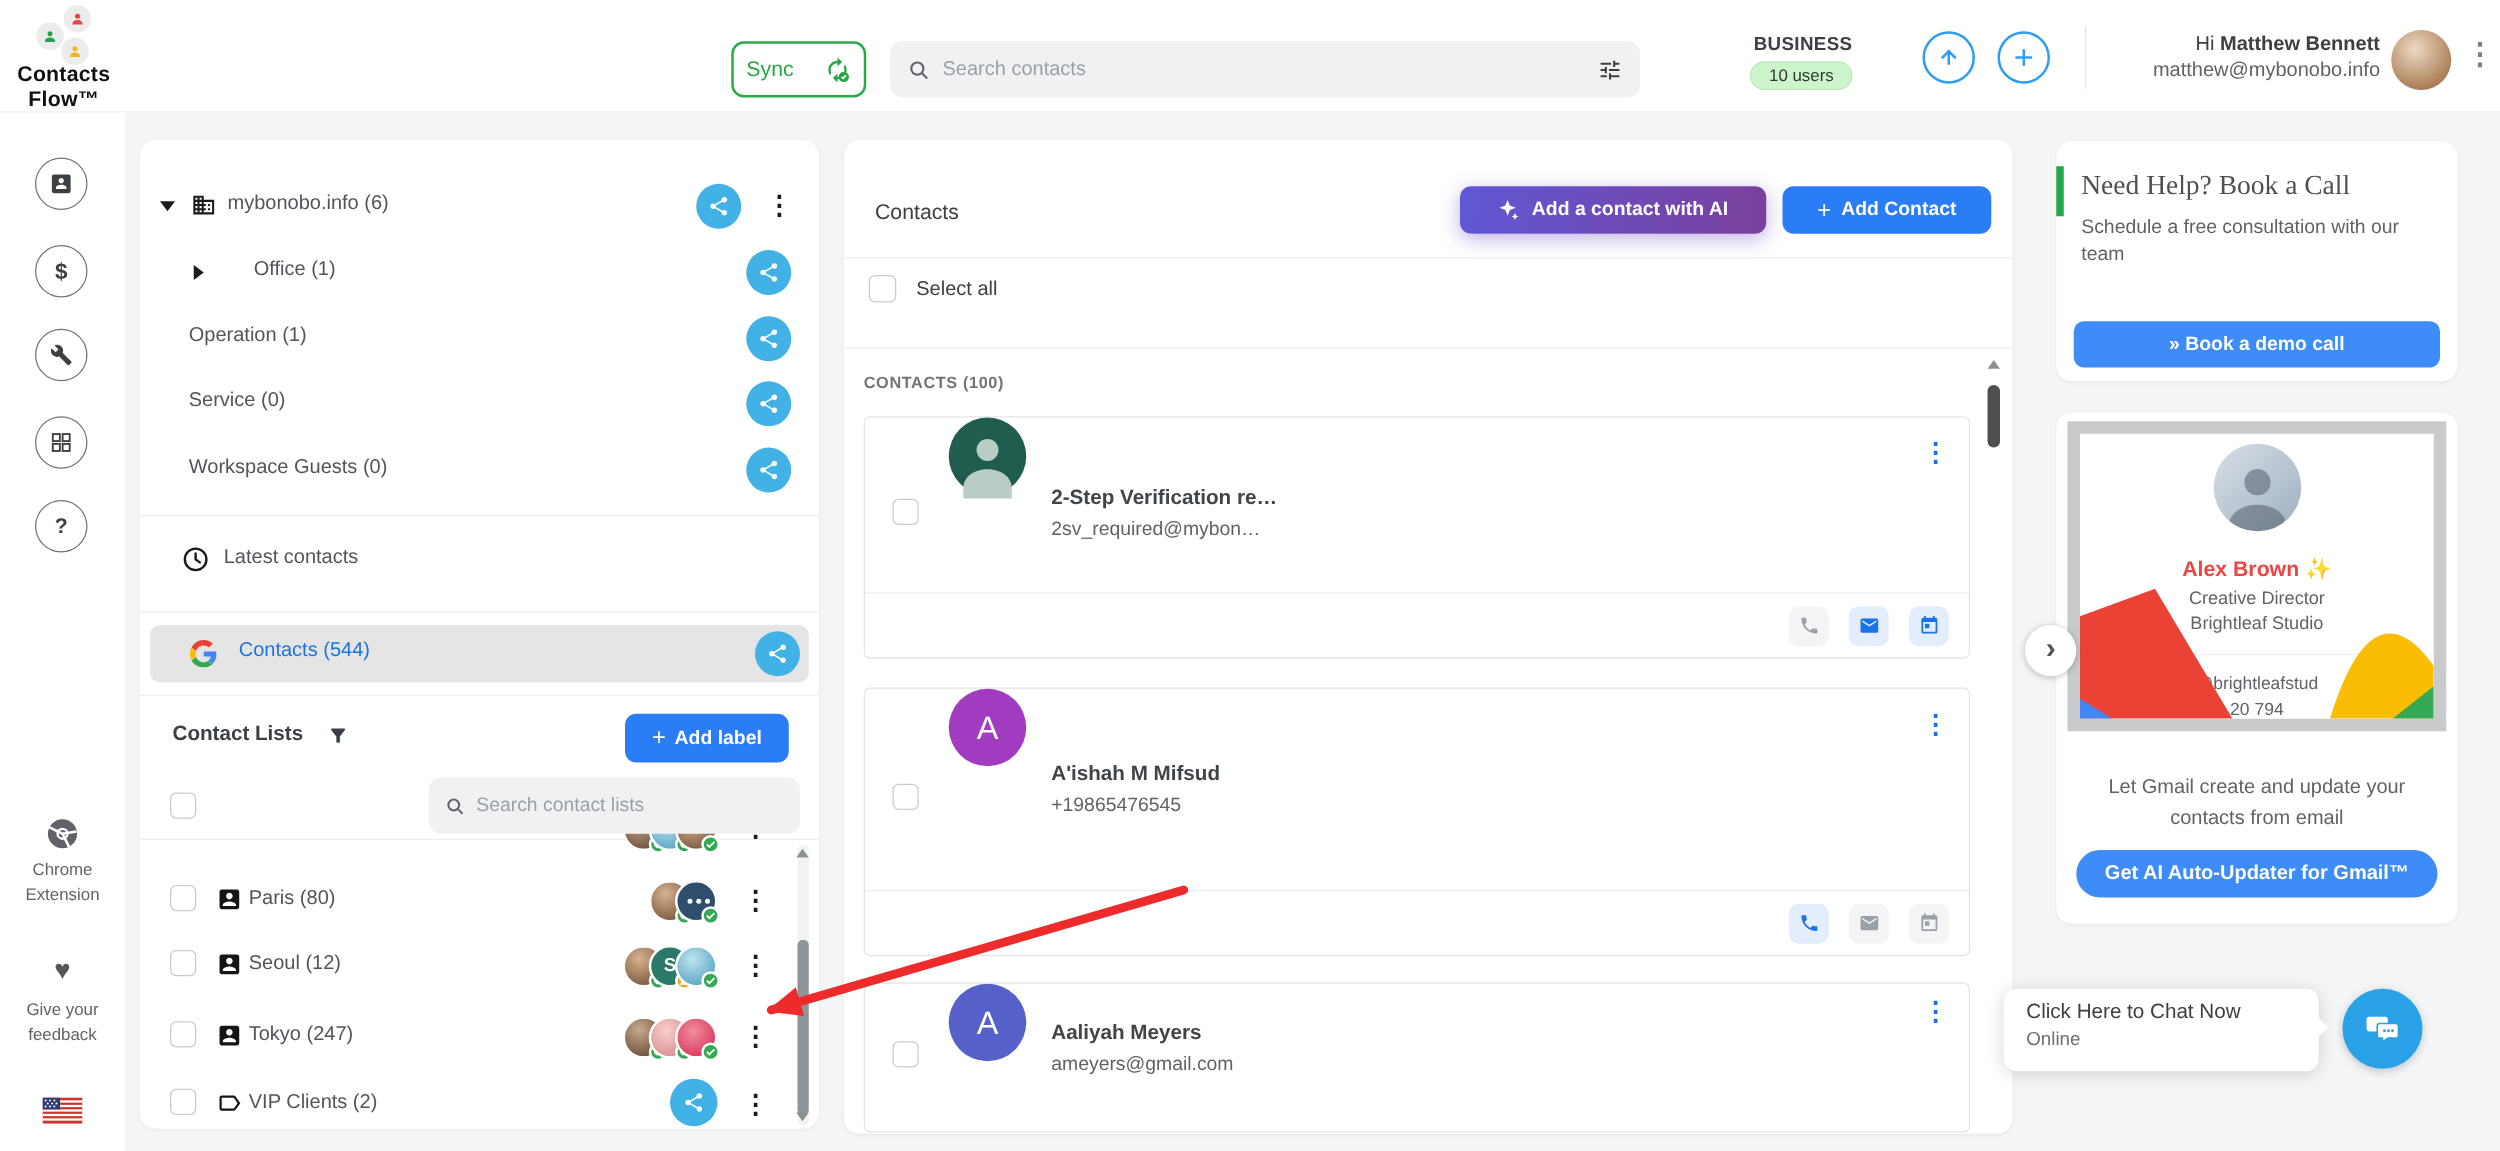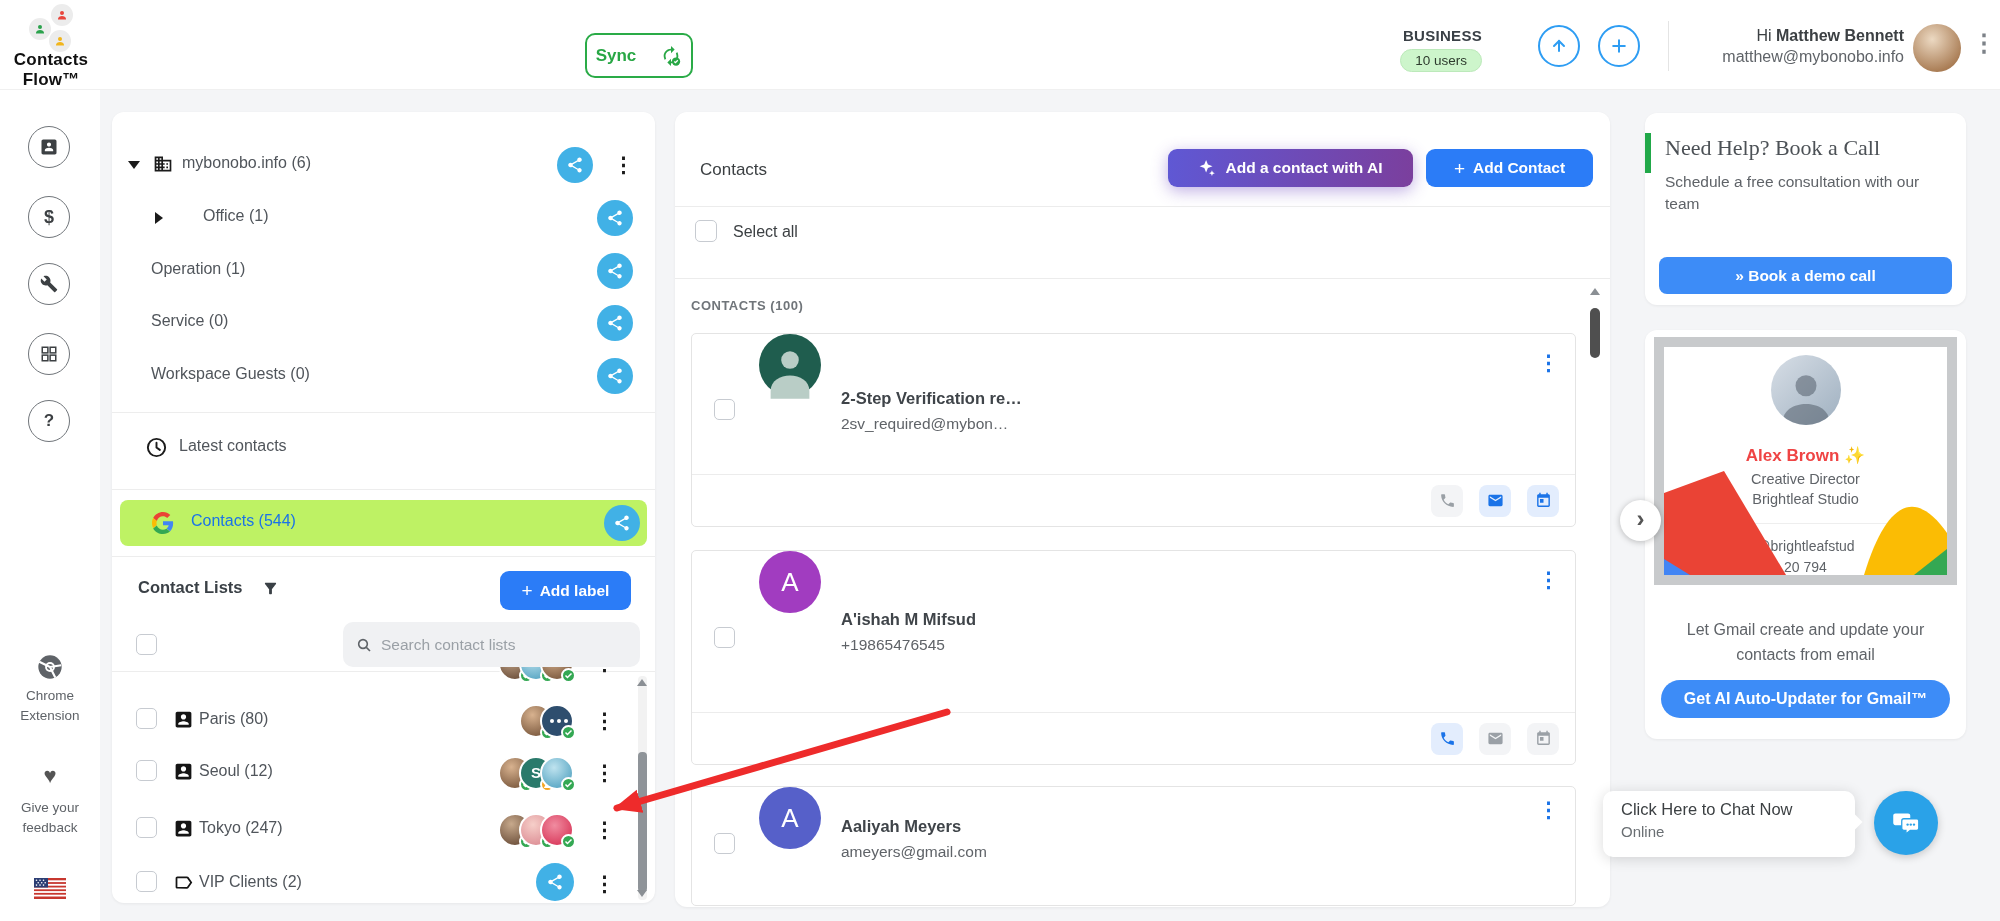--- a/index.html
+++ b/index.html
@@ -6,21 +6,21 @@
   html,body { width:2000px; height:921px; }
   body { font-family:"Liberation Sans", sans-serif; background:#f4f5f7; position:relative; overflow:hidden; }
 
   
   .topbar { position:absolute; left:0; top:0; width:2000px; height:90px; background:#fff; border-bottom:1px solid #f0f0f0; z-index:5; }
   .logo { position:absolute; left:8px; top:4px; width:86px; text-align:center; }
   .logo-icon { position:relative; width:50px; height:46px; margin:0 auto; }
   .pb { position:absolute; width:22px; height:22px; border-radius:50%; background:#ececec; display:flex; align-items:center; justify-content:center; }
   .pb.red { left:25px; top:0; } .pb.green { left:3px; top:14px; } .pb.yellow { left:23px; top:26px; }
   .logo-t { font-size:17px; font-weight:800; color:#101010; line-height:20px; letter-spacing:.2px; }
-  .sync-btn { position:absolute; left:585px; top:33px; width:108px; height:45px; border:2px solid #2aab47; border-radius:10px; background:#fff; color:#28a745; font-size:17px; font-weight:700; display:flex; align-items:center; justify-content:center; gap:24px; cursor:pointer; }
+  .sync-btn { position:absolute; left:585px; top:33px; width:108px; height:45px; border:2px solid #2aab47; border-radius:10px; background:#fff; color:#28a745; font-size:17px; font-weight:400; display:flex; align-items:center; justify-content:center; gap:24px; cursor:pointer; }
   .searchbar { position:absolute; left:712px; top:33px; width:600px; height:45px; background:#f0f1f3; border-radius:10px; display:flex; align-items:center; padding:0 14px; gap:10px; }
   .searchbar input { flex:1; border:none; outline:none; background:transparent; font-size:16px; color:#3c4043; font-family:inherit; }
   .searchbar input::placeholder { color:#9aa0a6; }
   .plan { position:absolute; left:1330px; top:27px; width:152px; display:flex; flex-direction:column; align-items:flex-end; }
   .plan-name { font-size:15px; font-weight:700; color:#3a4046; letter-spacing:.3px; }
   .plan-pill { margin-top:5px; background:#cdf5cb; border:1px solid #bce9ba; border-radius:13px; padding:3px 14px; font-size:13.5px; color:#2e3b2e; }
   .circ { position:absolute; width:42px; height:42px; border-radius:50%; border:2.5px solid #2e9df3; color:#2e9df3; display:flex; align-items:center; justify-content:center; background:#fff; cursor:pointer; }
   .circ.up { left:1538px; top:25px; } .circ.add { left:1598px; top:25px; }
   .v-div { position:absolute; left:1668px; top:21px; width:1px; height:50px; background:#e4e4e4; }
   .user { position:absolute; left:1672px; top:25px; width:232px; text-align:right; line-height:21px; }
@@ -48,21 +48,21 @@
 
   
   .trow { position:absolute; left:0; width:100%; height:40px; }
   .trow .lbl { position:absolute; top:9px; font-size:16px; color:#50555b; }
   .caret-down { position:absolute; width:0; height:0; border-left:6px solid transparent; border-right:6px solid transparent; border-top:8px solid #1b1b1b; }
   .caret-right { position:absolute; width:0; height:0; border-top:6px solid transparent; border-bottom:6px solid transparent; border-left:8px solid #1b1b1b; }
   .share { position:absolute; width:36px; height:36px; border-radius:50%; background:#41b1e6; display:flex; align-items:center; justify-content:center; cursor:pointer; }
   .share svg { width:18px; height:18px; fill:#fff; }
   .kebab-dark { position:absolute; font-size:21px; font-weight:700; color:#1b1b1b; cursor:pointer; line-height:22px; }
   .hdiv { position:absolute; left:0; width:100%; height:1px; background:#ededed; }
-  .hl-row { position:absolute; left:8px; top:388px; width:527px; height:46px; background:#bef264; border-radius:8px; cursor:pointer; }
+  .hl-row { position:absolute; left:8px; top:388px; width:527px; height:46px; background:#e5e5e5; border-radius:8px; cursor:pointer; }
   .hl-row .lbl { position:absolute; left:71px; top:12px; font-size:16px; color:#1a73e8; }
   .cl-title { position:absolute; left:26px; top:466px; font-size:16.5px; font-weight:700; color:#3a4046; }
   .funnel { position:absolute; left:150px; top:468px; cursor:pointer; }
   .addlabel-btn { position:absolute; left:388px; top:459px; width:131px; height:39px; background:#2b7cf7; border:none; border-radius:9px; color:#fff; font-size:15.5px; font-weight:700; display:flex; align-items:center; justify-content:center; gap:7px; cursor:pointer; font-family:inherit; }
   .cb { appearance:none; -webkit-appearance:none; width:21px; height:21px; border:1.5px solid #c7cbd1; border-radius:5px; background:#fff; cursor:pointer; position:absolute; }
   .cl-search { position:absolute; left:231px; top:510px; width:297px; height:45px; background:#f0f1f3; border-radius:10px; display:flex; align-items:center; gap:9px; padding:0 13px; z-index:2; }
   .cl-search input { flex:1; border:none; outline:none; background:transparent; font-size:15.5px; color:#3c4043; font-family:inherit; }
   .cl-search input::placeholder { color:#9aa0a6; }
   .lrow { position:absolute; left:0; width:100%; height:44px; }
   .lrow .lbl { position:absolute; left:87px; top:11px; font-size:16px; color:#50555b; }
@@ -167,20 +167,30 @@
 
   <button class="sync-btn">
     <span>Sync</span>
     <svg width="22" height="22" viewBox="0 0 24 24" fill="#28a745">
         <path d="M12 6v3l4-4-4-4v3c-4.42 0-8 3.58-8 8 0 1.57.46 3.03 1.24 4.26L6.7 14.8c-.45-.83-.7-1.79-.7-2.8 0-3.31 2.69-6 6-6zm6.76 1.74L17.3 9.2c.44.84.7 1.79.7 2.8 0 3.31-2.69 6-6 6v-3l-4 4 4 4v-3c4.42 0 8-3.58 8-8 0-1.57-.46-3.03-1.24-4.26z"></path>
         <circle cx="17.5" cy="18" r="4.5" fill="#28a745"></circle>
         <path d="M15.6 18l1.3 1.3 2.5-2.6" stroke="#fff" stroke-width="1.4" fill="none"></path>
       </svg>
   </button>
 
+  <div class="searchbar">
+    <svg width="18" height="18" viewBox="0 0 24 24" fill="none" stroke="#5f6368" stroke-width="2.2">
+        <circle cx="10.5" cy="10.5" r="6.5"></circle>
+        <line x1="15.5" y1="15.5" x2="21" y2="21"></line>
+      </svg>
+    <input type="text" placeholder="Search contacts" style="">
+    <svg width="20" height="20" viewBox="0 0 24 24" fill="#3c4043">
+        <path d="M3 17v2h6v-2H3zM3 5v2h10V5H3zm10 16v-2h8v-2h-8v-2h-2v6h2zM7 9v2H3v2h4v2h2V9H7zm14 4v-2H11v2h10zm-6-4h2V7h4V5h-4V3h-2v6z"></path>
+      </svg>
+  </div>
 
   <div class="plan">
     <span class="plan-name">BUSINESS</span>
     <span class="plan-pill">10 users</span>
   </div>
 
   <button class="circ up">
       <svg width="20" height="20" viewBox="0 0 24 24" fill="none" stroke="#2e9df3" stroke-width="2.4" stroke-linecap="round">
         <line x1="12" y1="18" x2="12" y2="6"></line>
         <polyline points="6,12 12,6 18,12"></polyline>

